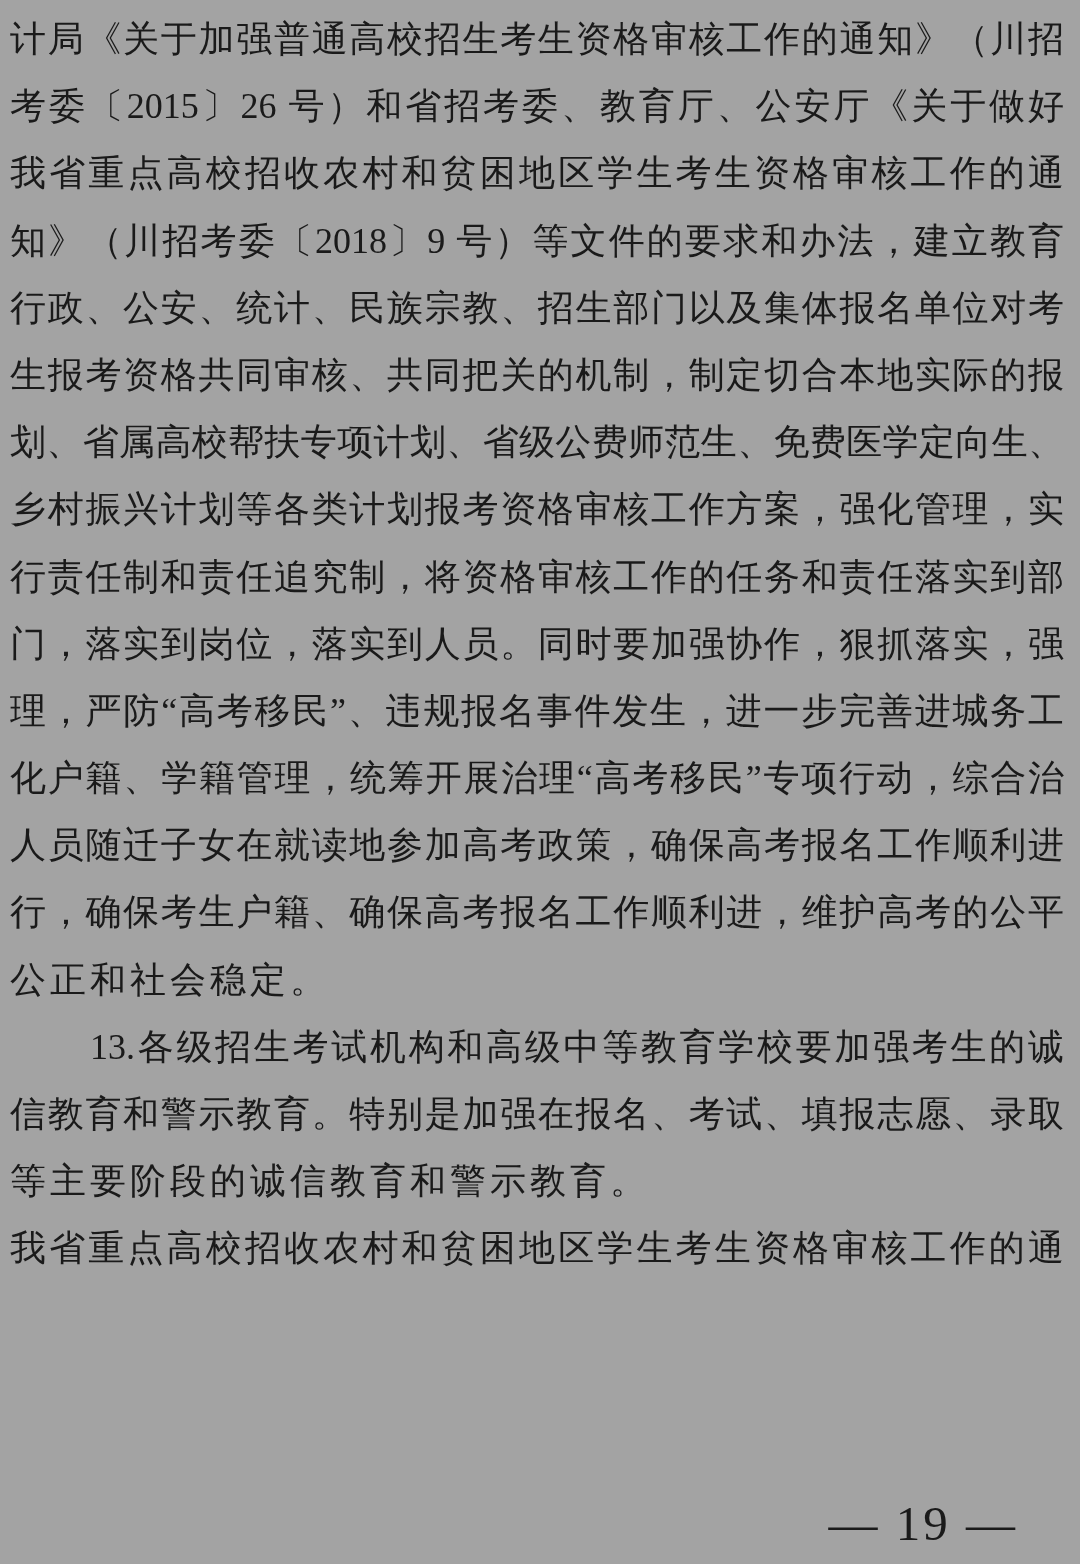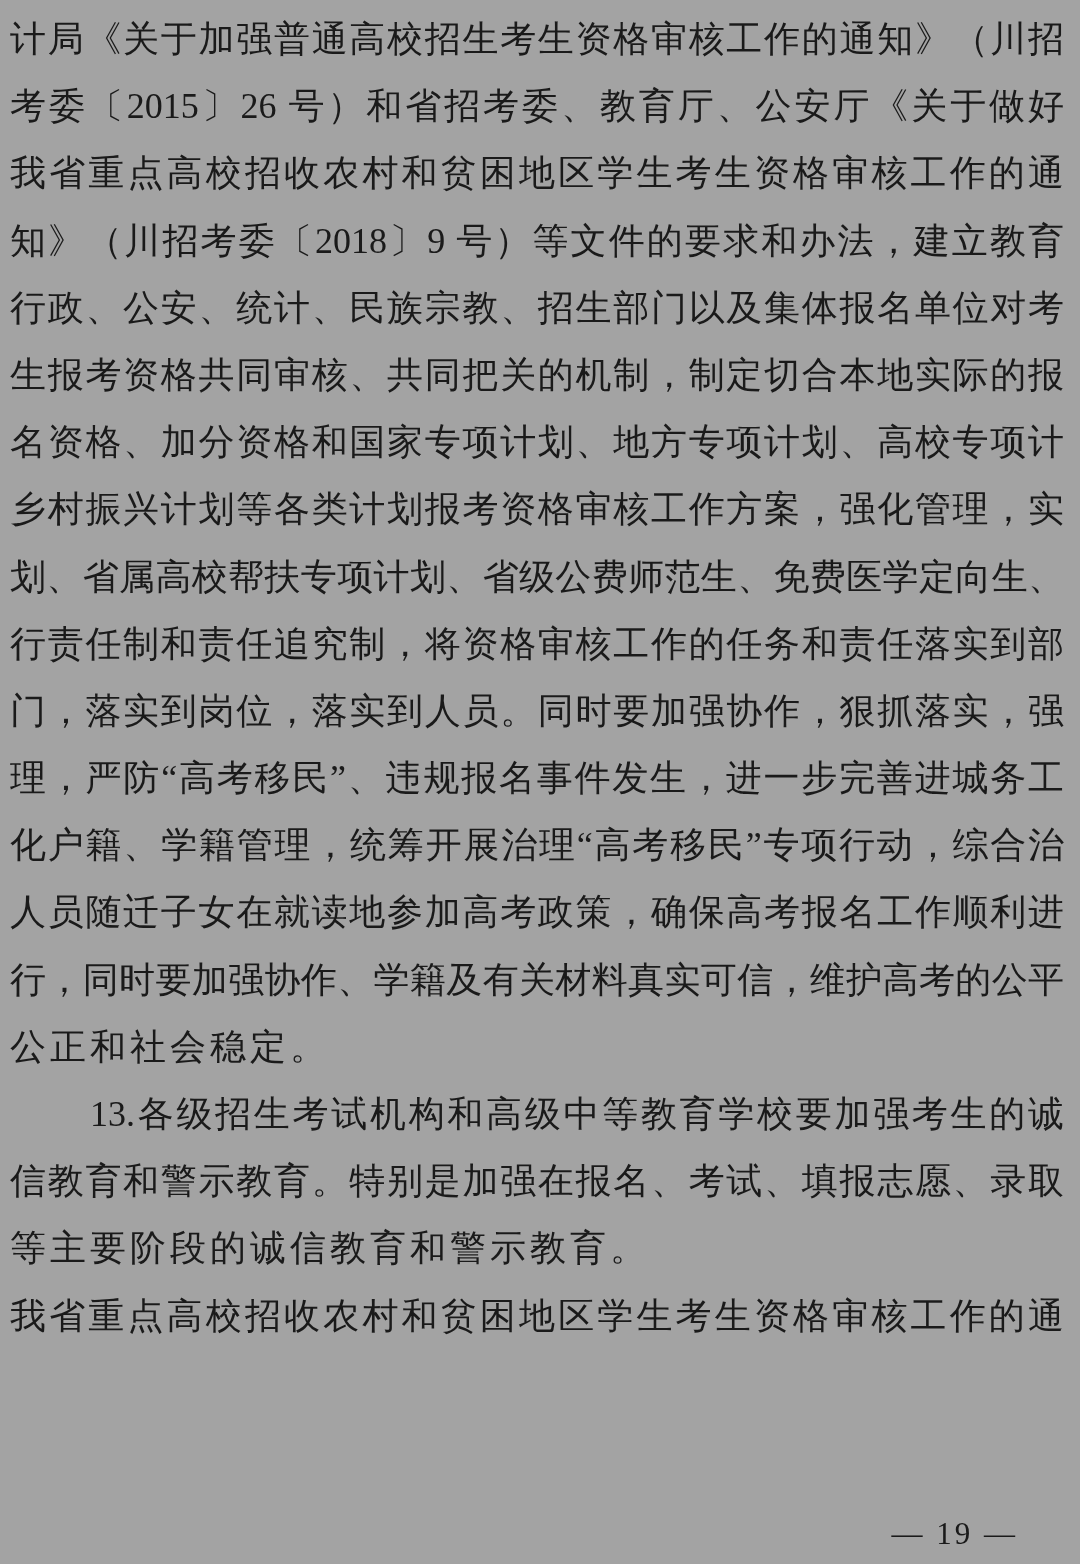--- a/index.html
+++ b/index.html
@@ -37,45 +37,44 @@
     text-align-last: left;
     letter-spacing: 4px;
   }
   .line--indent {
     text-indent: 80px;
   }
   .footer {
     position: absolute;
     right: 62px;
     bottom: 12px;
-    font-size: 31px;
+    font-size: 49px;
     letter-spacing: 3px;
     color: #1a1a1a;
   }
 </style>
 </head>
 <body>
 
 <div class="page">
   <div class="text-block">
     <div class="line">计局《关于加强普通高校招生考生资格审核工作的通知》（川招</div>
     <div class="line">考委〔2015〕26 号）和省招考委、教育厅、公安厅《关于做好</div>
     <div class="line">我省重点高校招收农村和贫困地区学生考生资格审核工作的通</div>
     <div class="line">知》（川招考委〔2018〕9 号）等文件的要求和办法，建立教育</div>
     <div class="line">行政、公安、统计、民族宗教、招生部门以及集体报名单位对考</div>
     <div class="line">生报考资格共同审核、共同把关的机制，制定切合本地实际的报</div>
-    <div class="line">名资格、加分资格和国家专项计划、地方专项计划、高校专项计</div>
+    <div class="line">划、省属高校帮扶专项计划、省级公费师范生、免费医学定向生、</div>
     <div class="line">乡村振兴计划等各类计划报考资格审核工作方案，强化管理，实</div>
-    <div class="line">划、省属高校帮扶专项计划、省级公费师范生、免费医学定向生、</div>
     <div class="line">行责任制和责任追究制，将资格审核工作的任务和责任落实到部</div>
     <div class="line">门，落实到岗位，落实到人员。同时要加强协作，狠抓落实，强</div>
     <div class="line">理，严防“高考移民”、违规报名事件发生，进一步完善进城务工</div>
     <div class="line">化户籍、学籍管理，统筹开展治理“高考移民”专项行动，综合治</div>
     <div class="line">人员随迁子女在就读地参加高考政策，确保高考报名工作顺利进</div>
-    <div class="line">行，同时要加强协作、学籍及有关材料真实可信，维护高考的公平</div>
+    <div class="line">行，确保考生户籍、确保高考报名工作顺利进，维护高考的公平</div>
     <div class="line line--left">公正和社会稳定。</div>
     <div class="line line--indent">13.各级招生考试机构和高级中等教育学校要加强考生的诚</div>
     <div class="line">信教育和警示教育。特别是加强在报名、考试、填报志愿、录取</div>
     <div class="line line--left">等主要阶段的诚信教育和警示教育。</div>
     <div class="line">我省重点高校招收农村和贫困地区学生考生资格审核工作的通</div>
   </div>
   <div class="footer">— 19 —</div>
 </div>
 
 </body></html>

